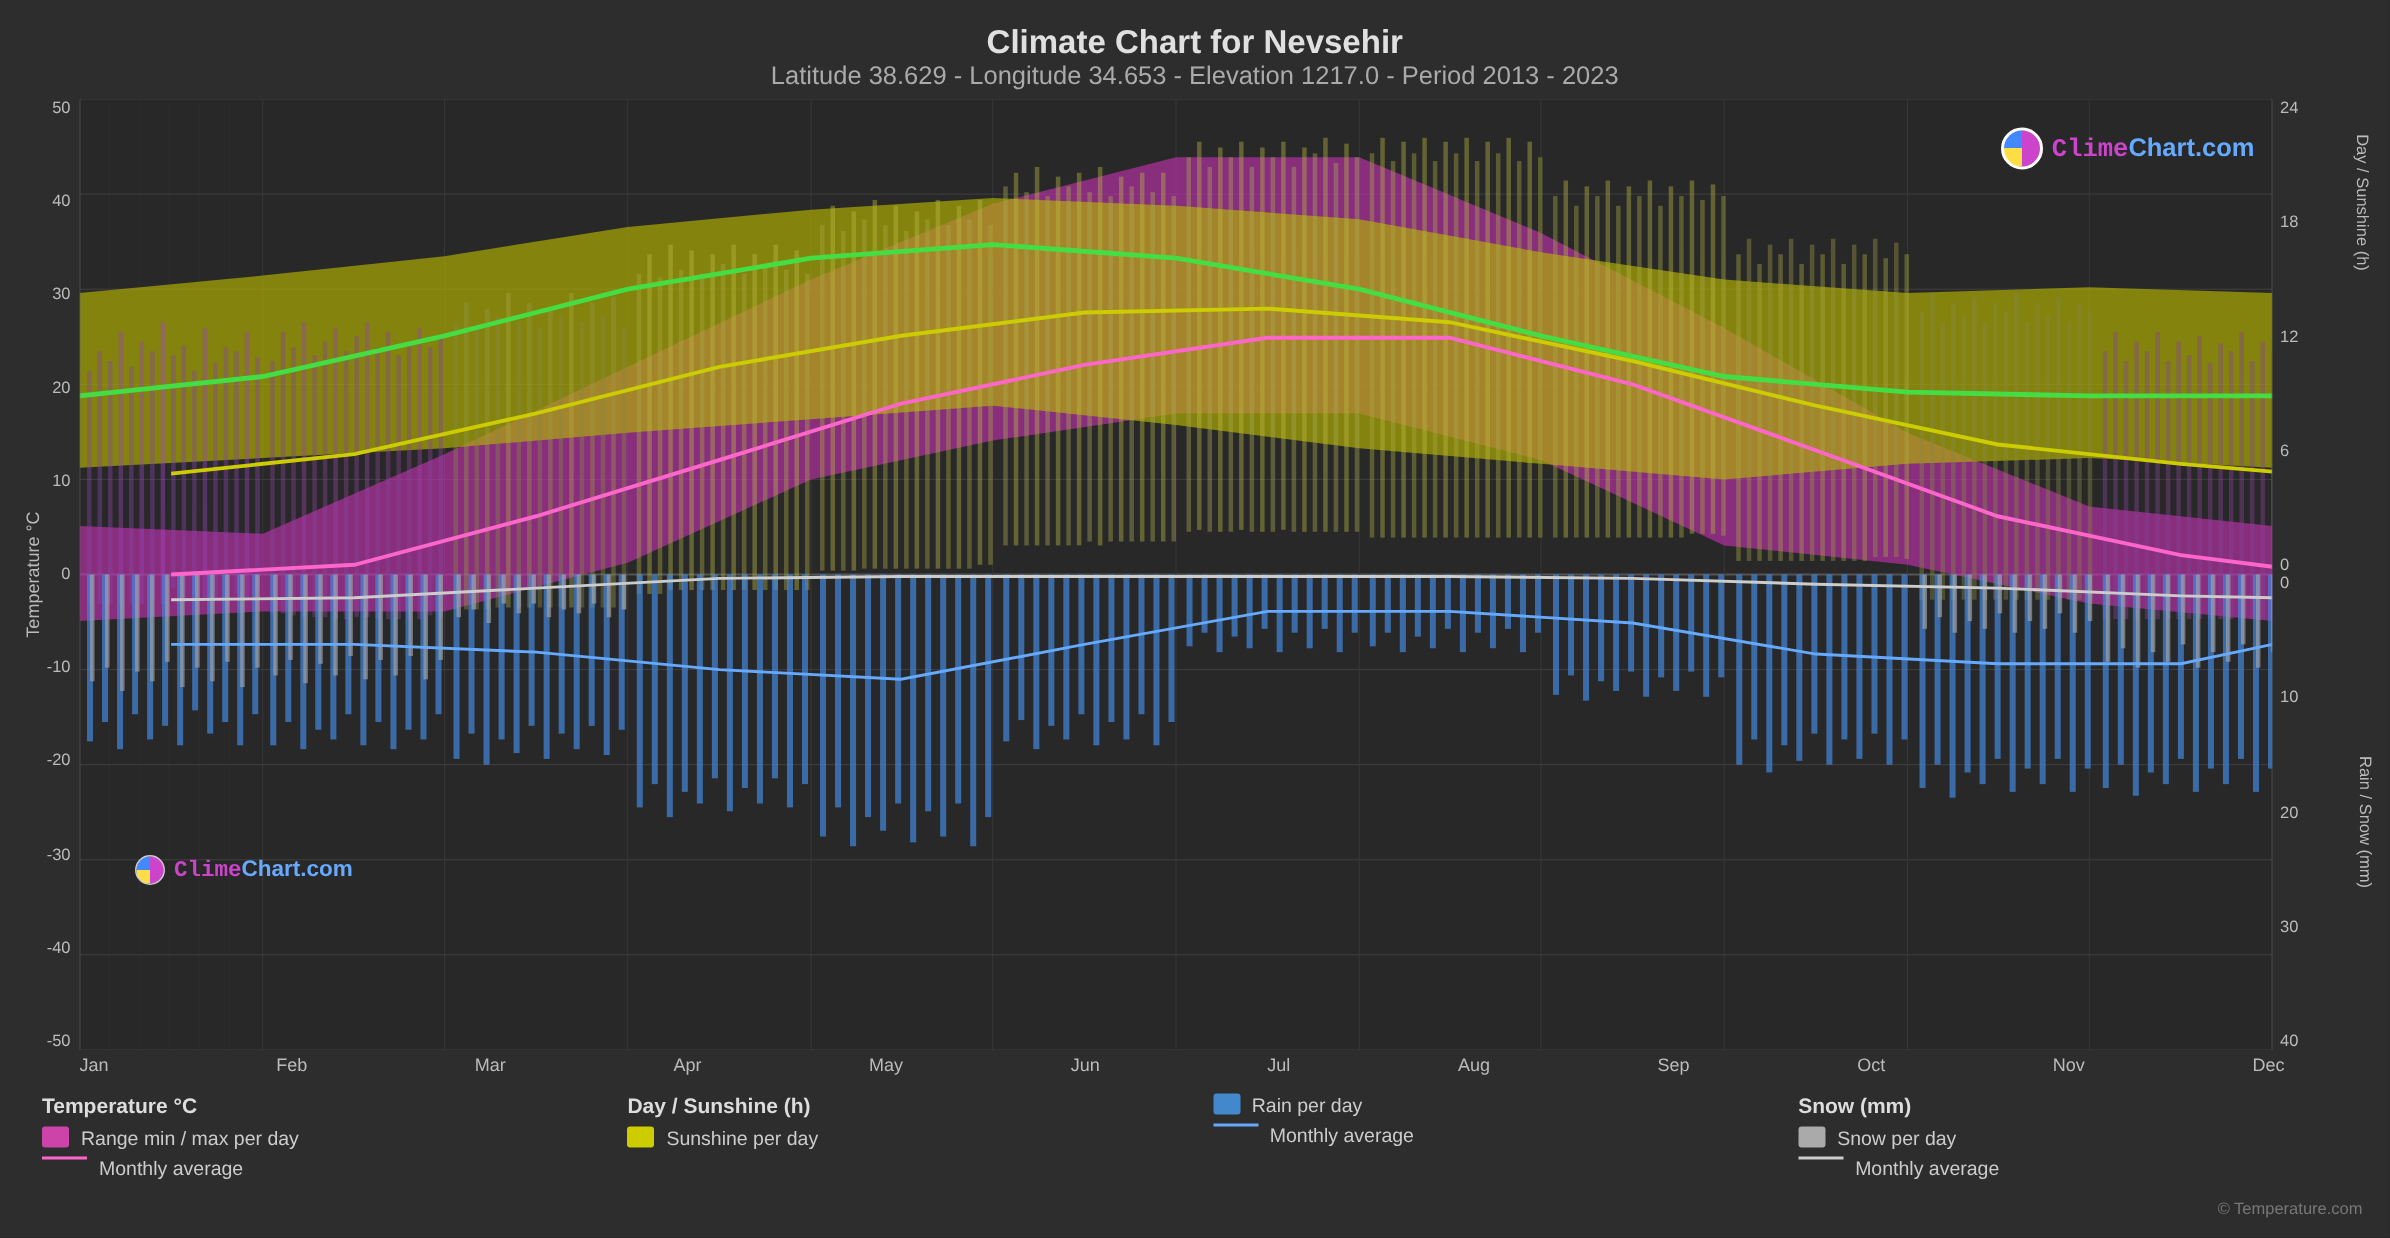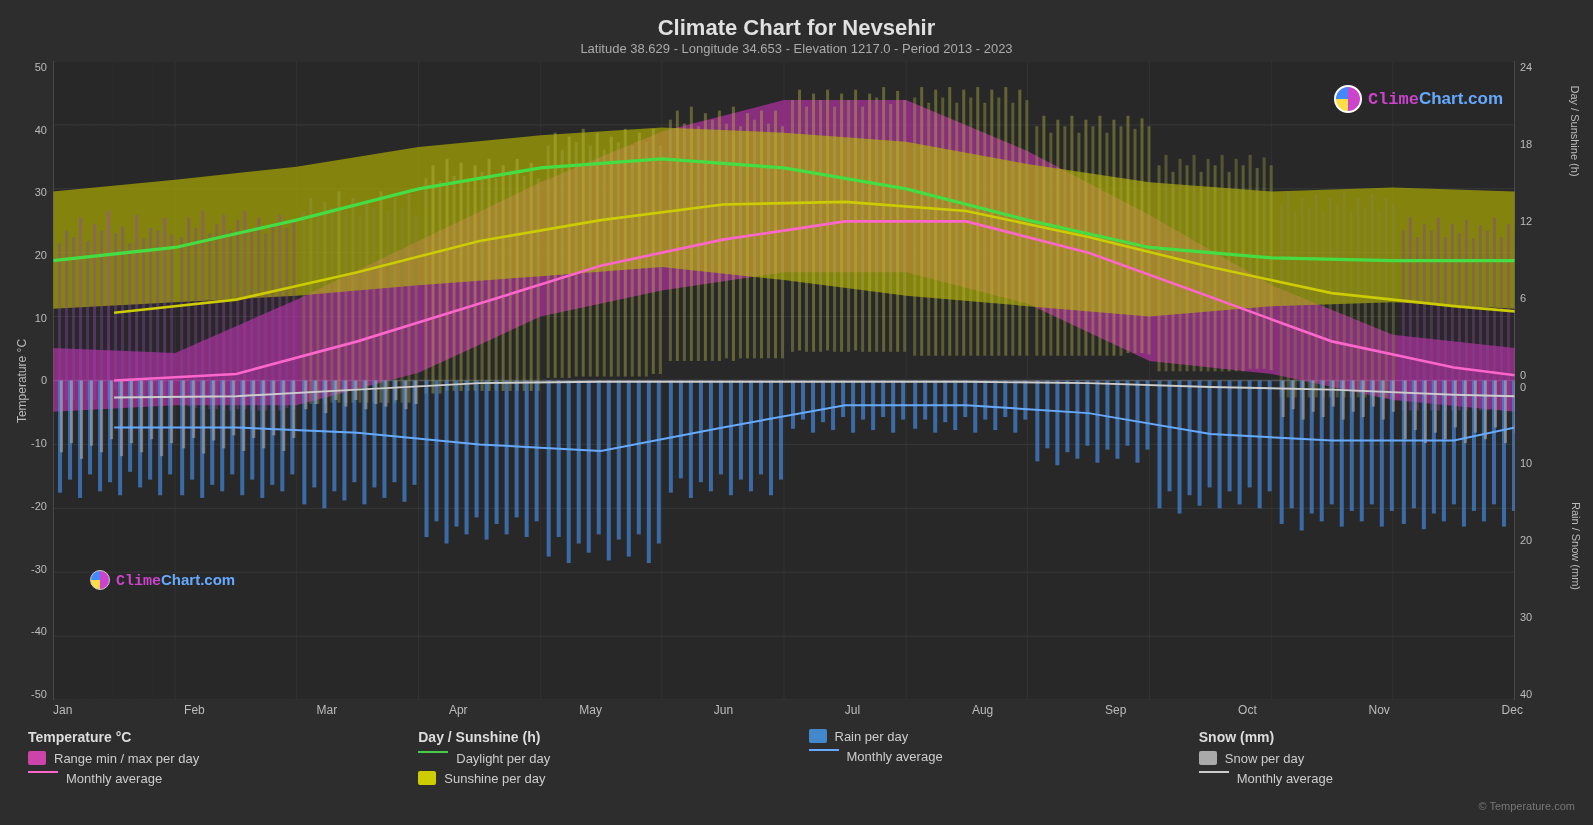--- a/index.html
+++ b/index.html
@@ -22,21 +22,21 @@
     .chart-title {
       text-align: center;
       color: #e0e0e0;
       font-size: 22px;
       font-weight: bold;
       margin-top: 5px;
     }
     .chart-subtitle {
       text-align: center;
       color: #aaa;
-      font-size: 13px;
+      font-size: 17px;
       margin-bottom: 5px;
     }
     .chart-wrapper {
       display: flex;
       flex: 1;
       position: relative;
     }
     .y-axis-left {
       display: flex;
       flex-direction: column;
@@ -701,24 +701,20 @@
         <span>Range min / max per day</span>
       </div>
       <div class="legend-item">
         <div class="legend-line" style="background:#ff66cc;"></div>
         <span>Monthly average</span>
       </div>
     </div>
 
     <div class="legend-section">
       <div class="legend-section-title">Day / Sunshine (h)</div>
-      <div class="legend-item">
-        <div class="legend-line" style="background:#44cc44;"></div>
-        <span>Daylight per day</span>
-      </div>
       <div class="legend-item">
         <div class="legend-swatch-rect" style="background:#cccc00;"></div>
         <span>Sunshine per day</span>
       </div>
     </div>
 
     <div class="legend-section">
       <div class="legend-item">
         <div class="legend-swatch-rect" style="background:#4488cc;"></div>
         <span>Rain per day</span>

